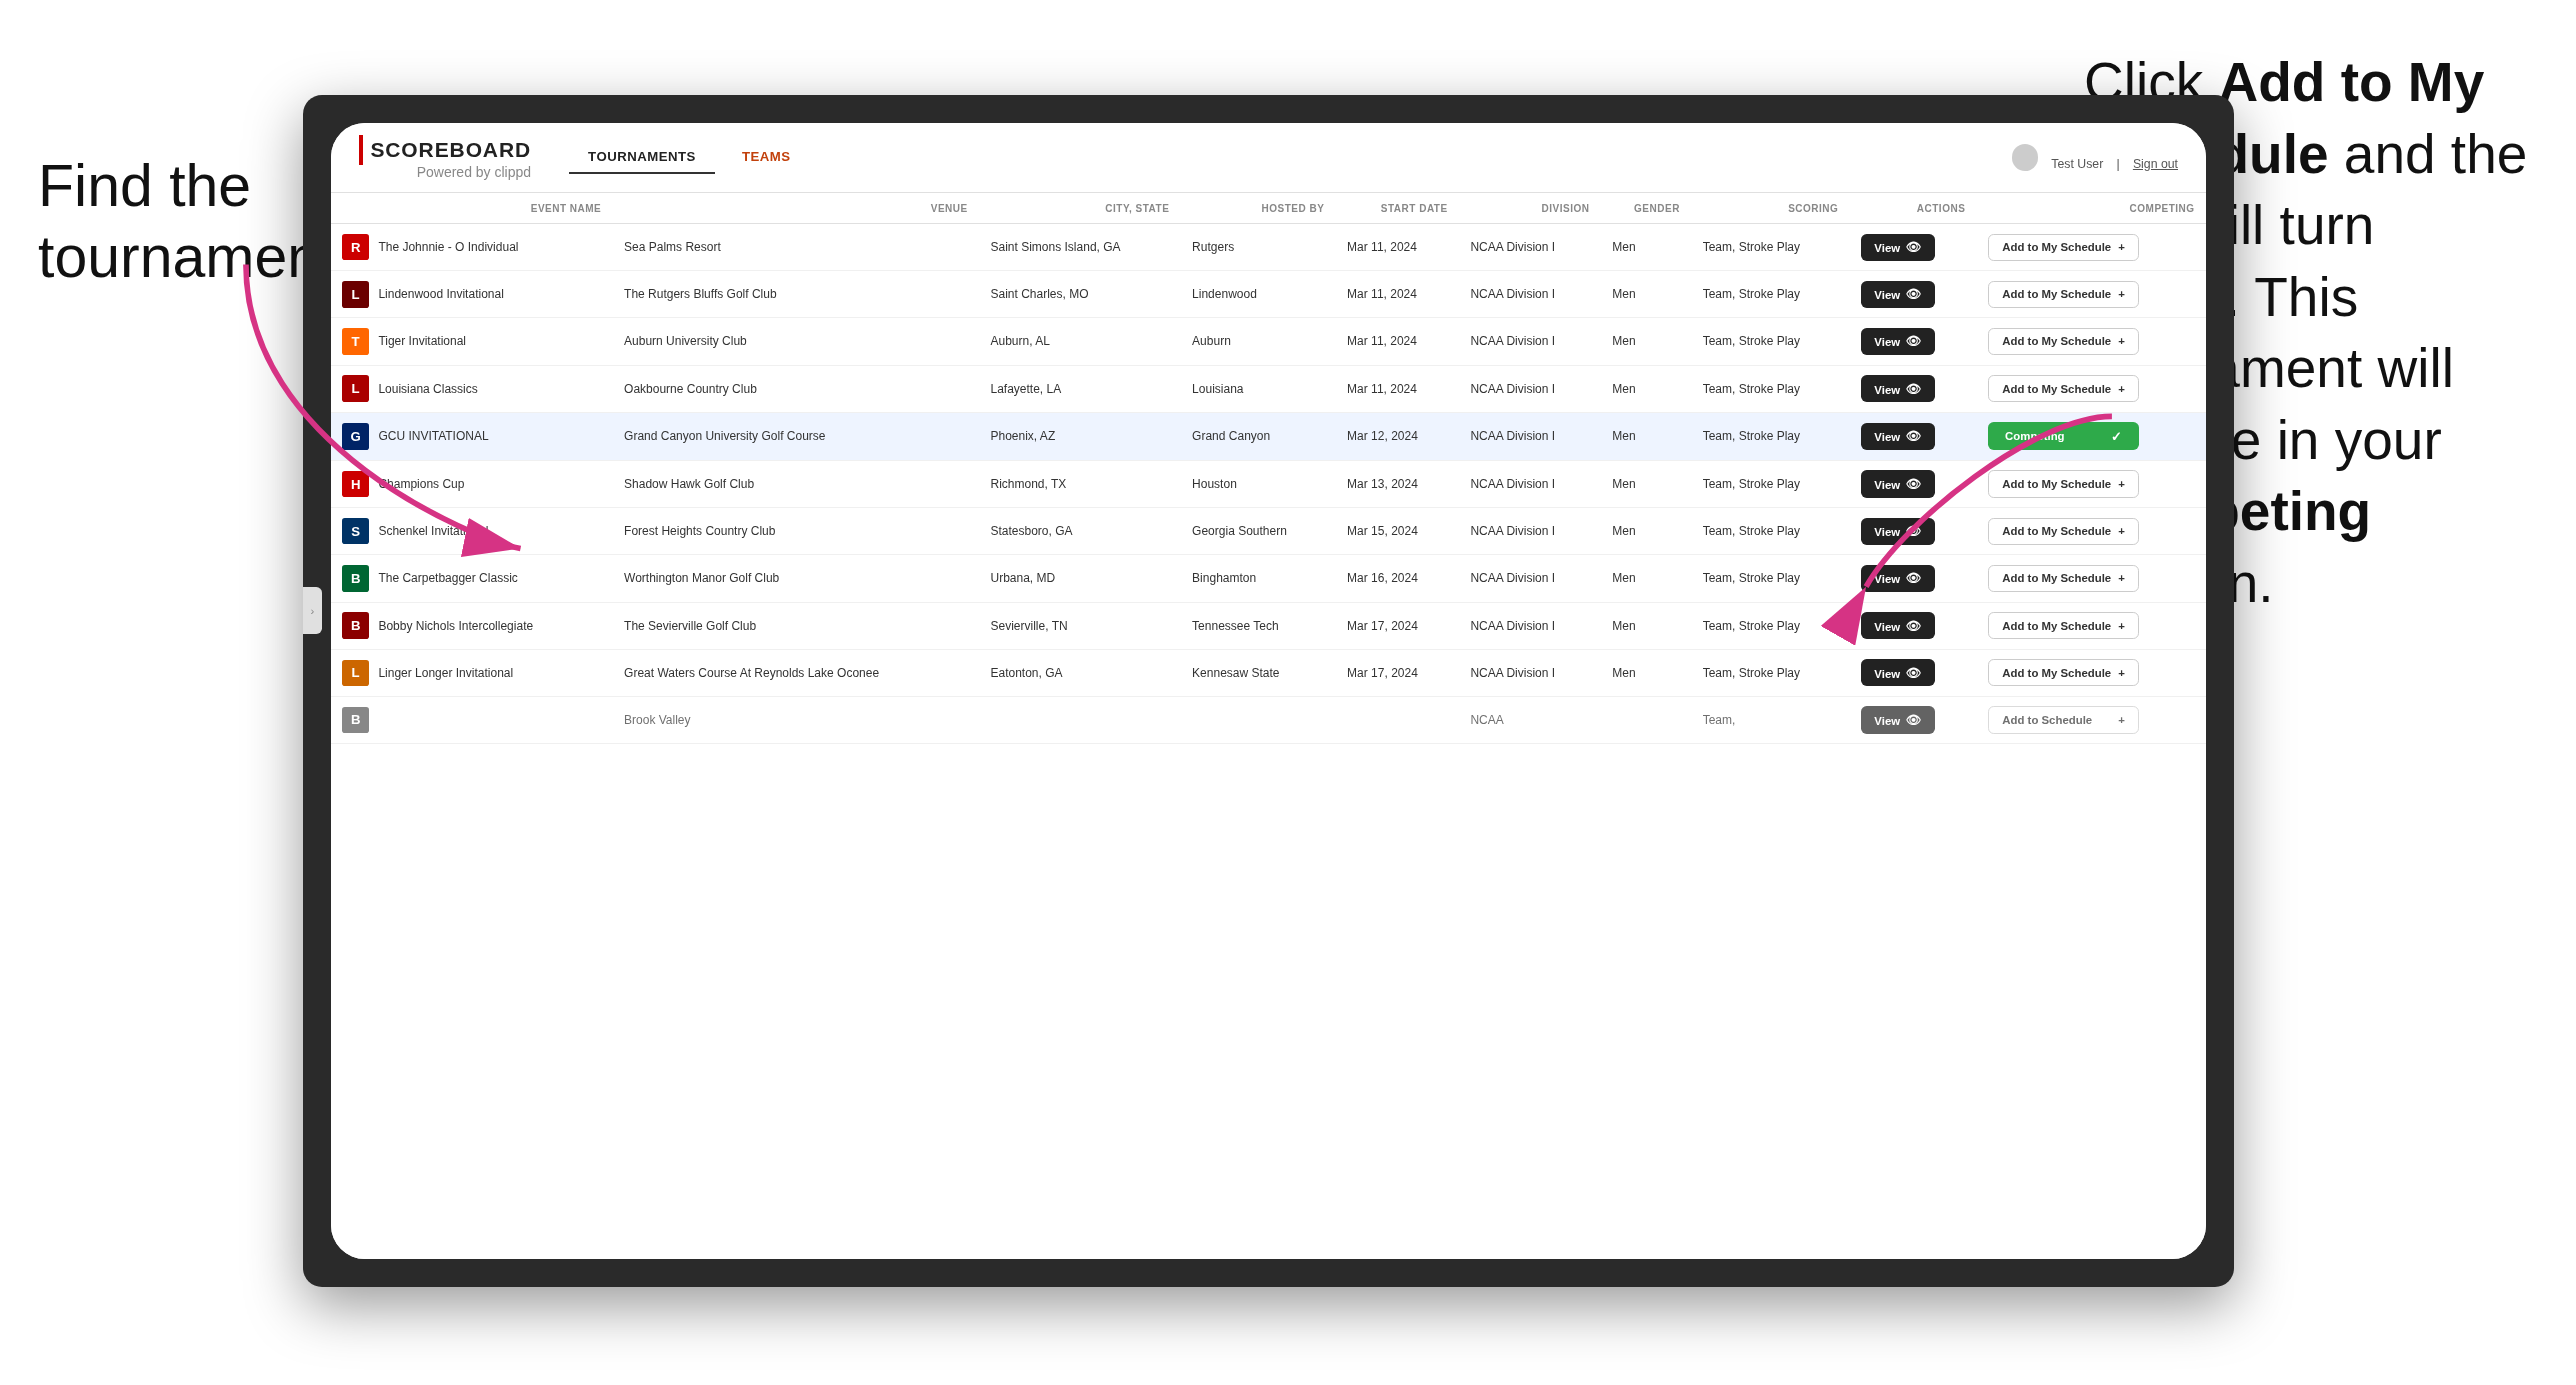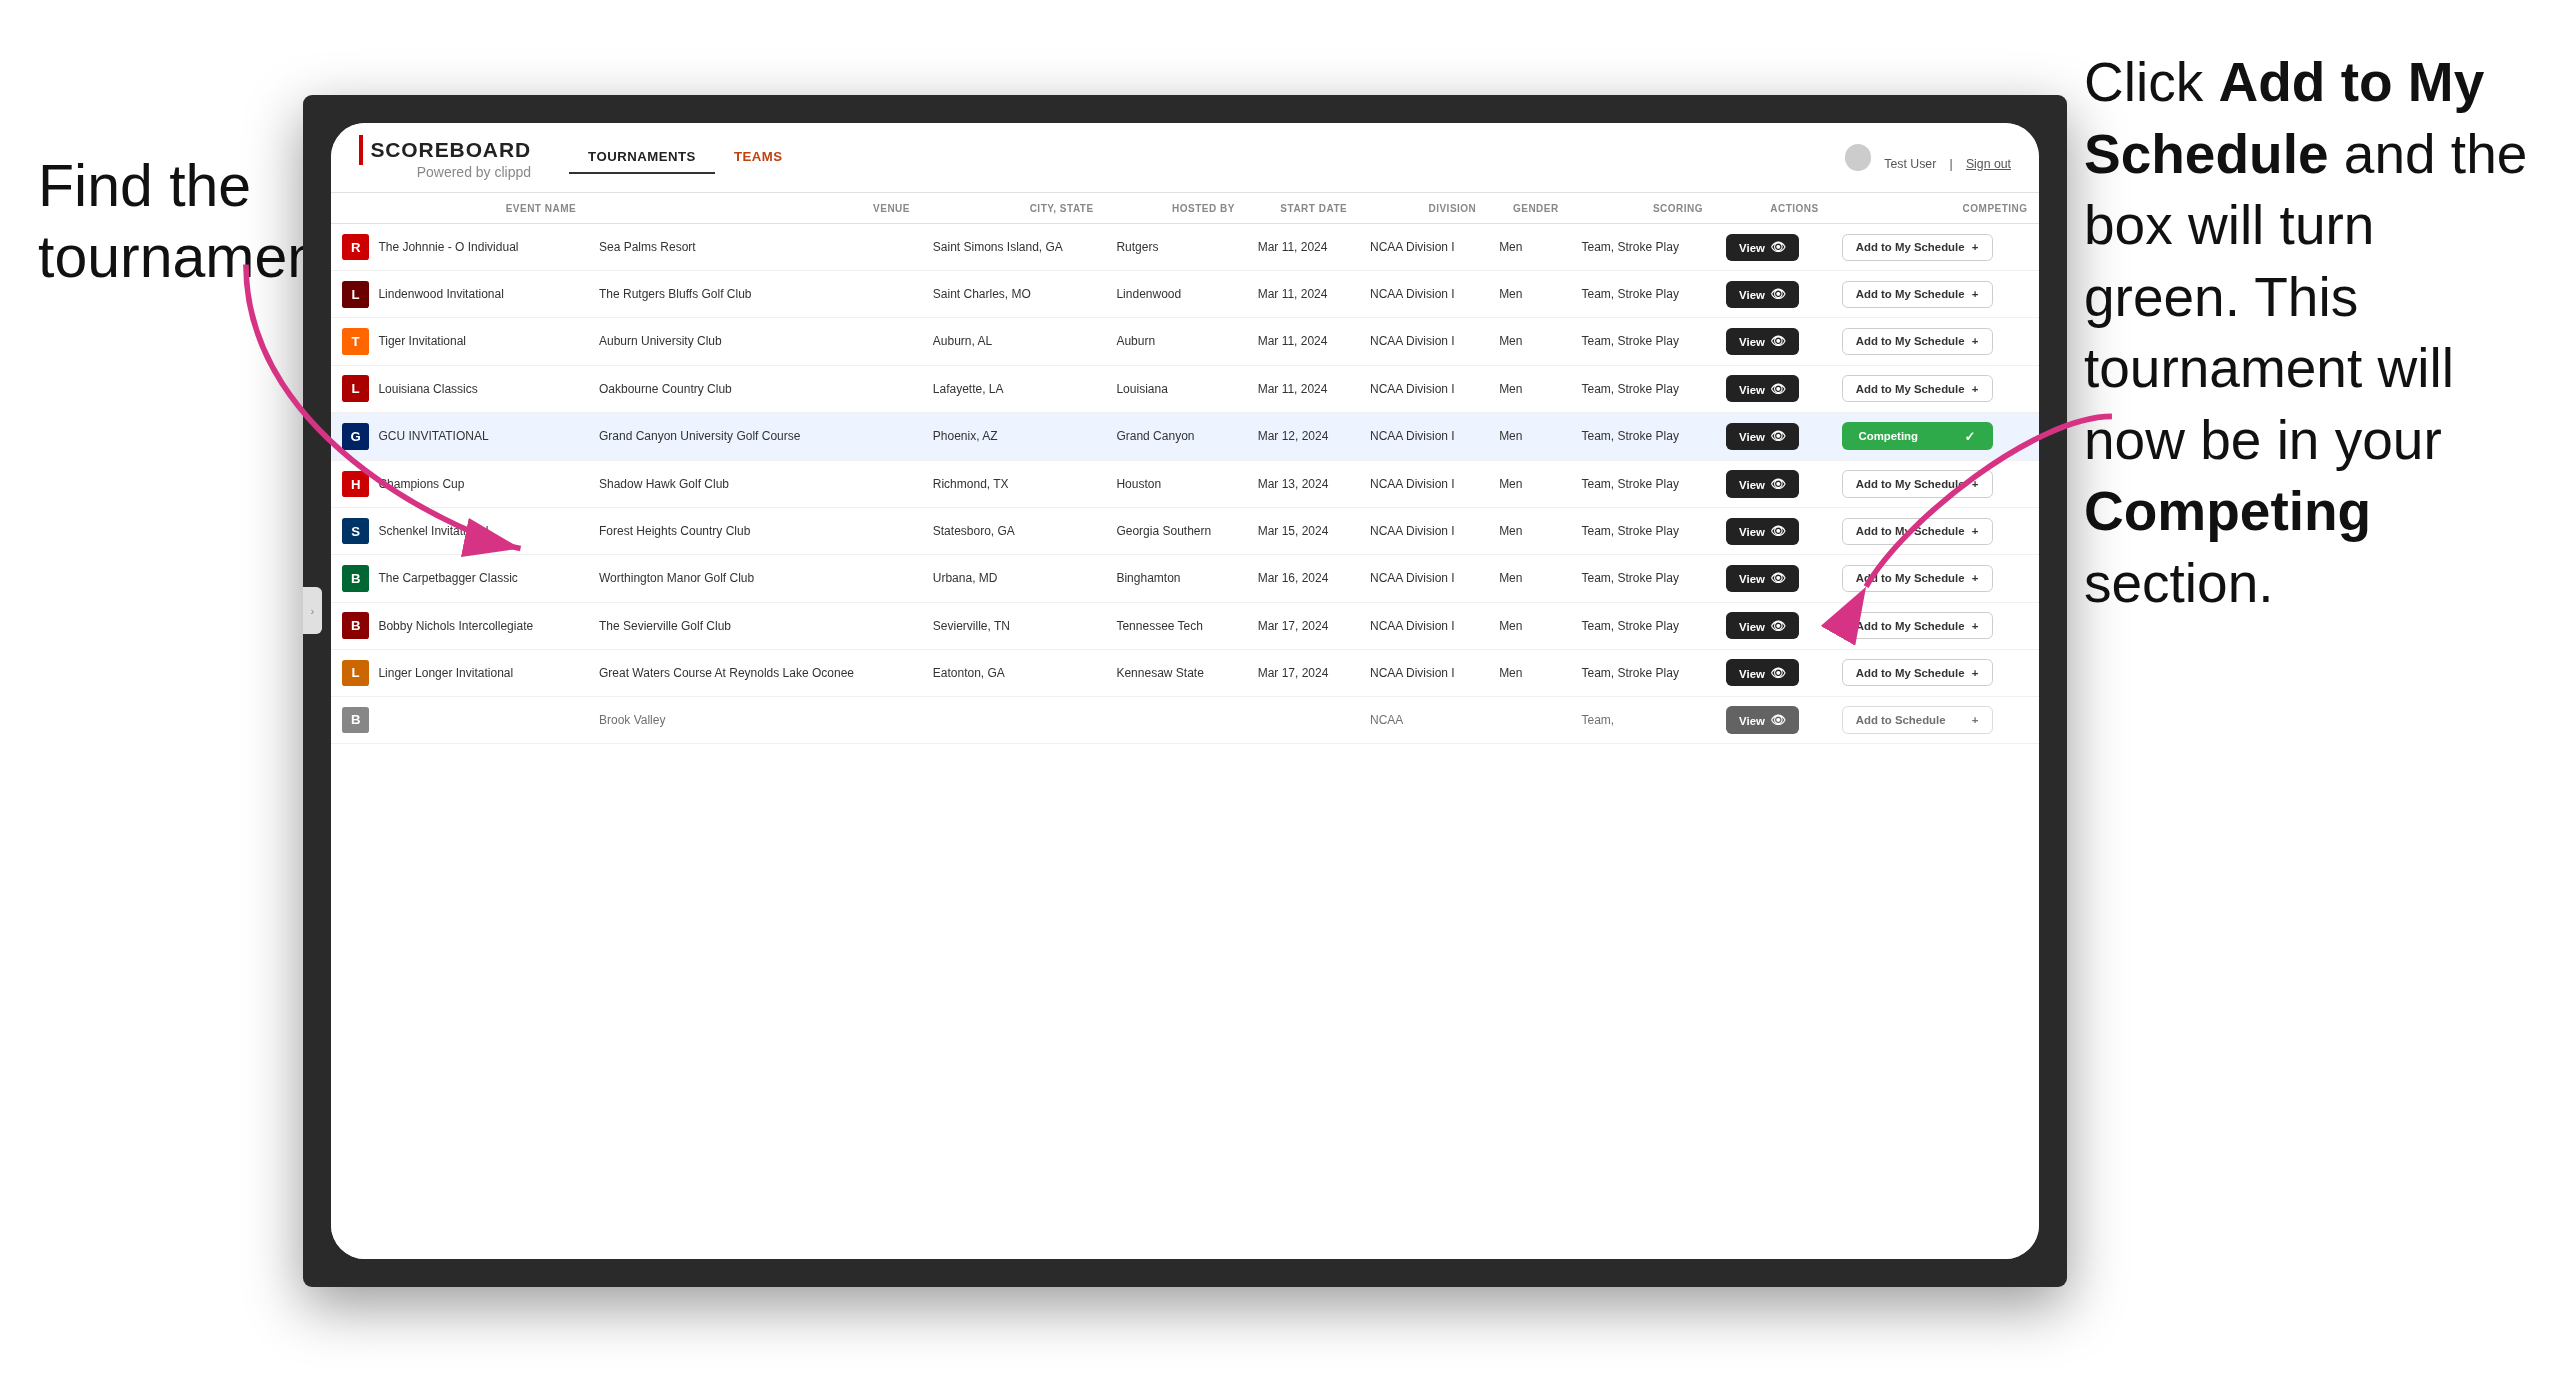--- a/index.html
+++ b/index.html
@@ -37,24 +37,24 @@
     }
     .right-instruction strong {
       font-weight: 800;
     }
 
     
     .tablet-frame {
       position: absolute;
       left: 303px;
       top: 95px;
-      width: 1764px;
+      width: 1931px;
       height: 1192px;
       background: #2a2a2a;
-      border-radius: 9px;
+      border-radius: 19px;
       padding: 28px;
       box-shadow: 0 19px 57px rgba(0,0,0,0.4);
     }
     .tablet-screen {
       width: 100%;
       height: 100%;
       background: #f5f5f5;
       border-radius: 34px;
       overflow: hidden;
       display: flex;
@@ -94,21 +94,21 @@
       height: 30px;
       background: #c00;
       margin-right: 7.6px;
     }
     .logo-inner {
       display: flex;
       align-items: center;
     }
     .nav-tabs {
       display: flex;
-      gap: 0;
+      gap: 8px;
       margin-right: auto;
     }
     .nav-tab {
       padding: 7.6px 19px;
       font-size: 13.2px;
       font-weight: 600;
       color: #c2410c;
       cursor: pointer;
       border-bottom: 2.8px solid transparent;
       text-transform: uppercase;

